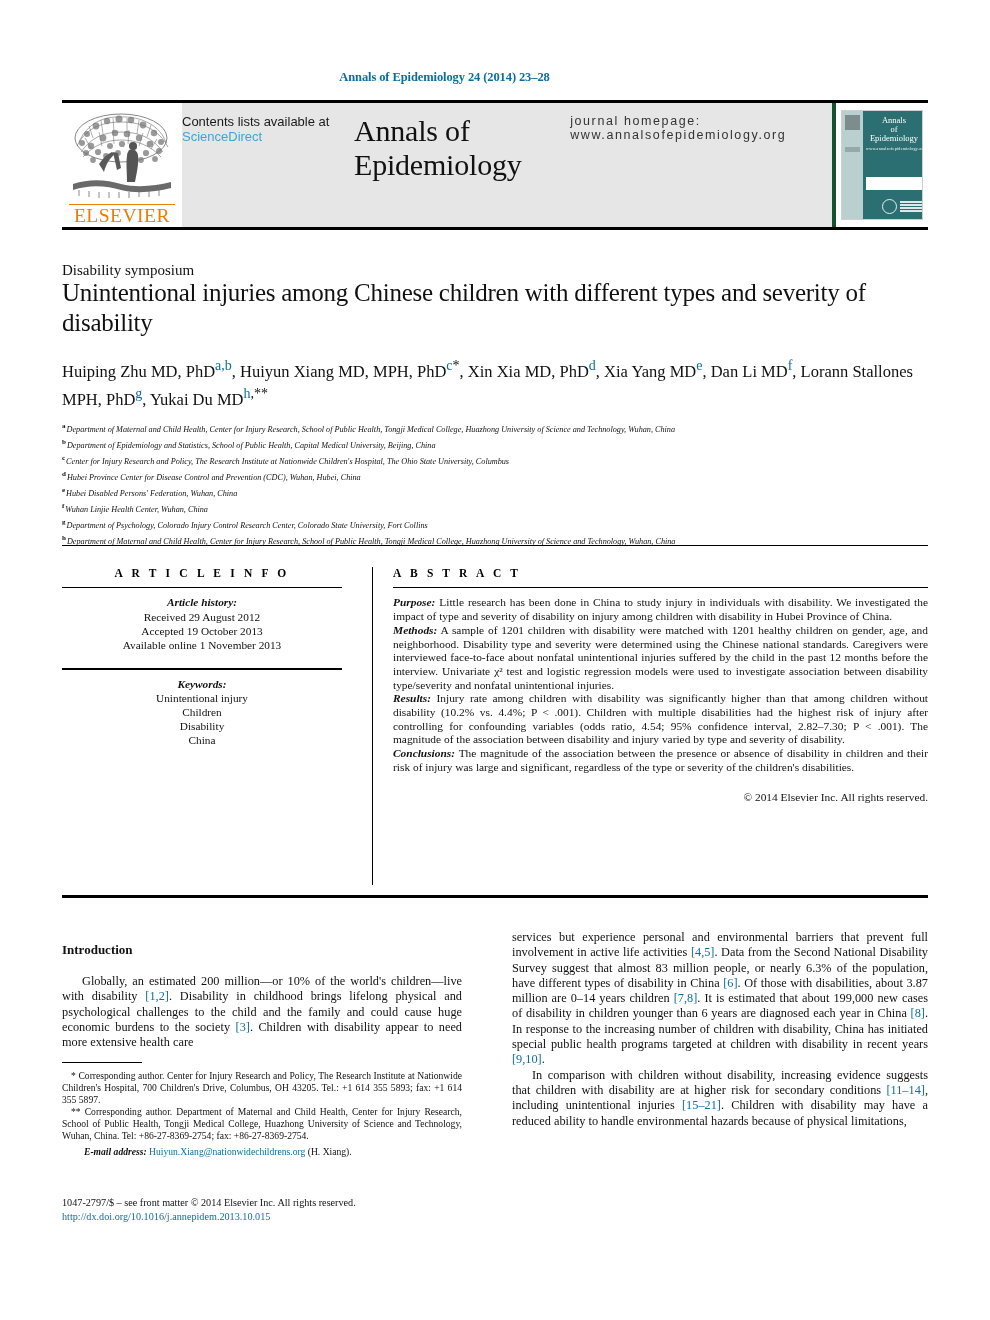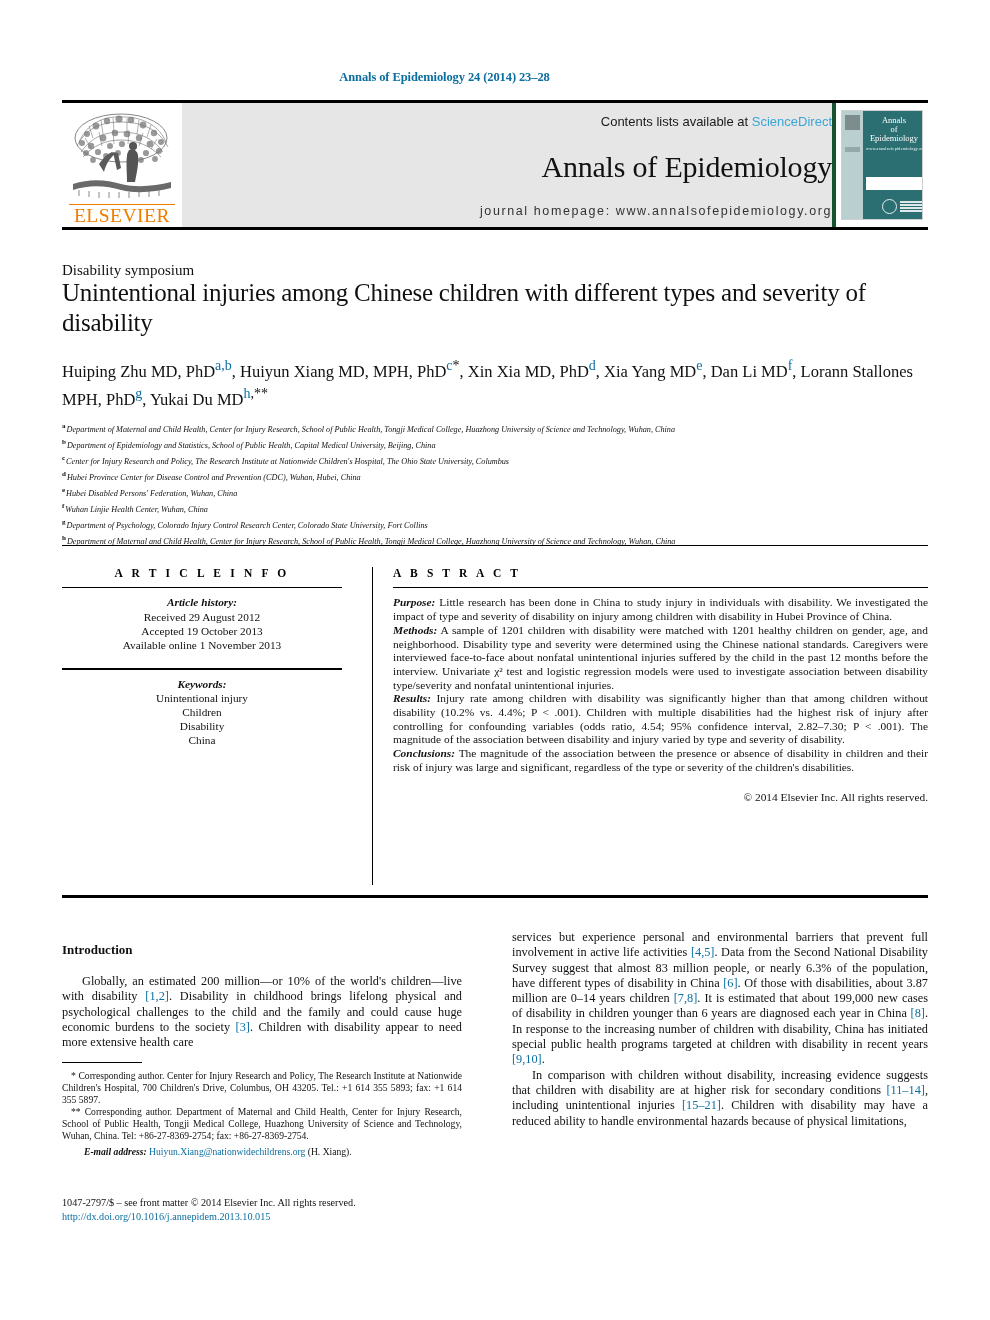--- a/index.html
+++ b/index.html
@@ -37,22 +37,22 @@
   .tree-wrap { width:106px; height:96px; }
   .els-word {
     font-family:"Liberation Serif", serif;
     color:#ef7d00; font-size:19.5px; letter-spacing:0.5px;
     font-weight:400; line-height:1;
     border-top:1.5px solid #ef7d00; padding-top:1px; width:106px; text-align:center;
   }
 
   .mast-center {
     flex:1 1 auto; background:#e6e6e6;
-    display:flex; flex-direction:column; justify-content:space-between;
-    align-items:flex-end; padding:11px 0 9px 0;
+    display:flex; flex-direction:row; justify-content:space-between;
+    align-items:flex-start; padding:11px 0 9px 0;
   }
   .contents-line {
     font-family:"Liberation Sans", sans-serif;
     font-size:13px; color:#1a1a1a;
   }
   .contents-line .sd { color:#3aa6d8; }
   .journal-name {
     font-family:"Liberation Serif", serif;
     font-size:30px; color:#111; letter-spacing:-0.2px;
   }

